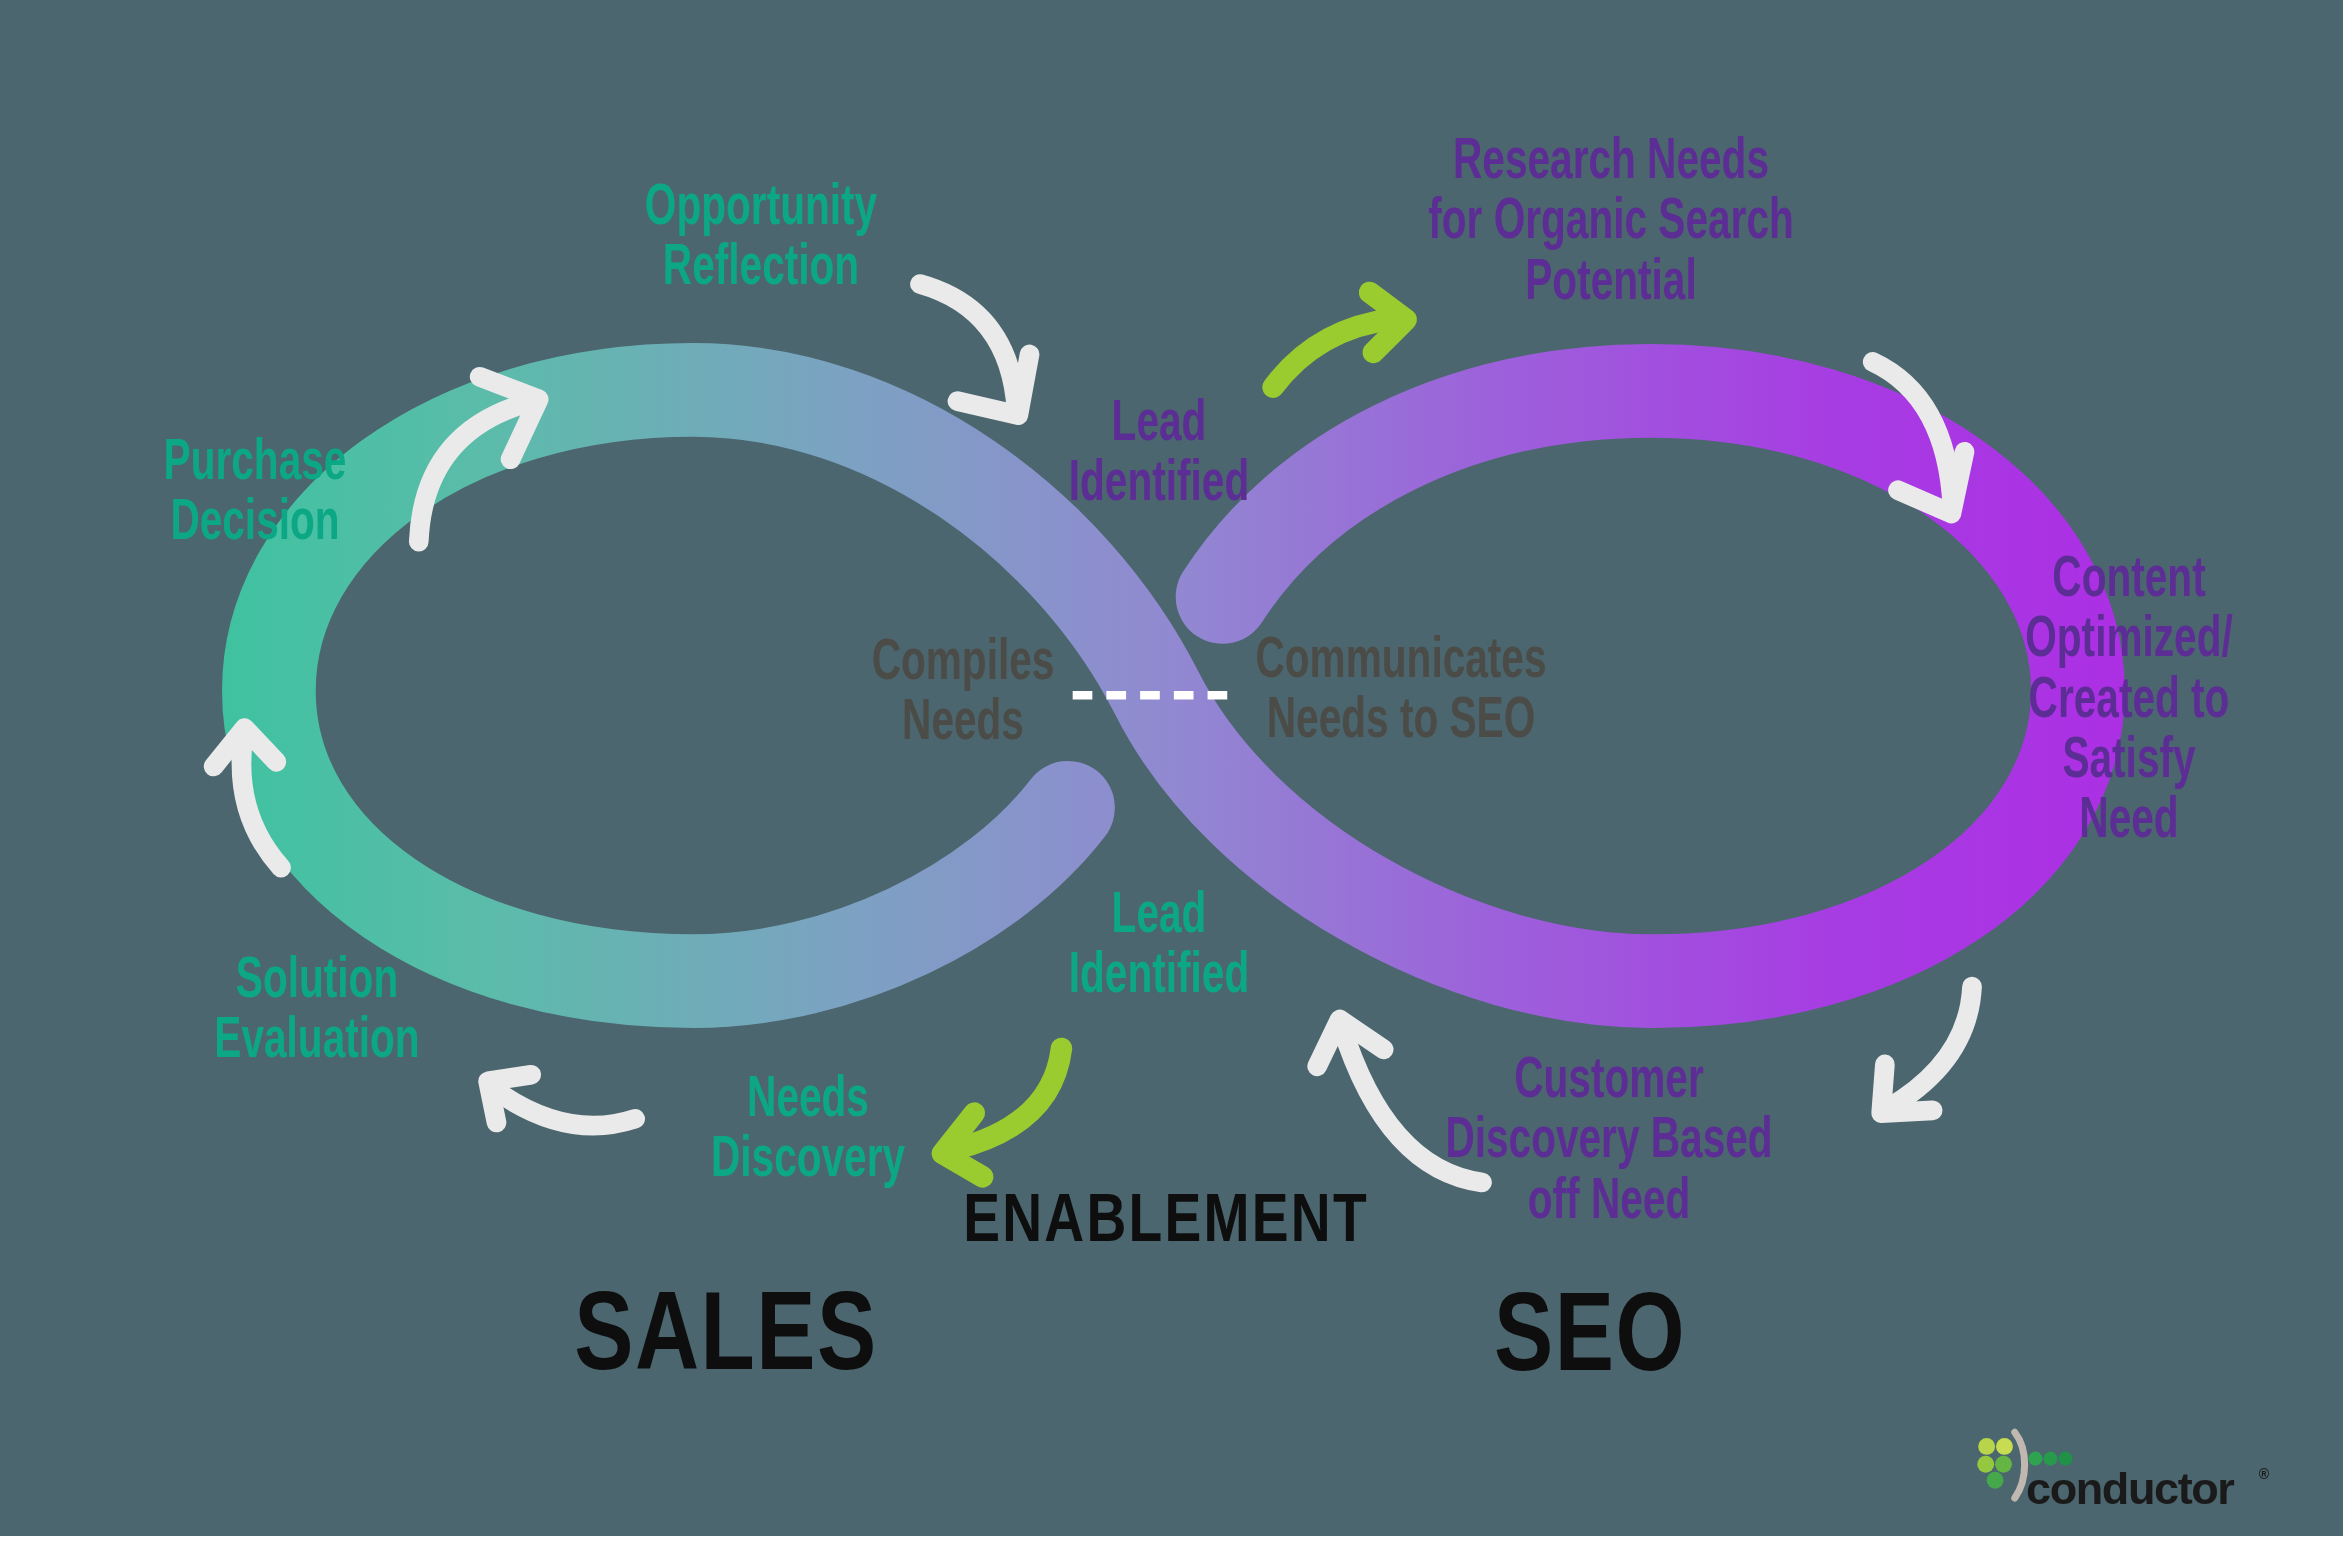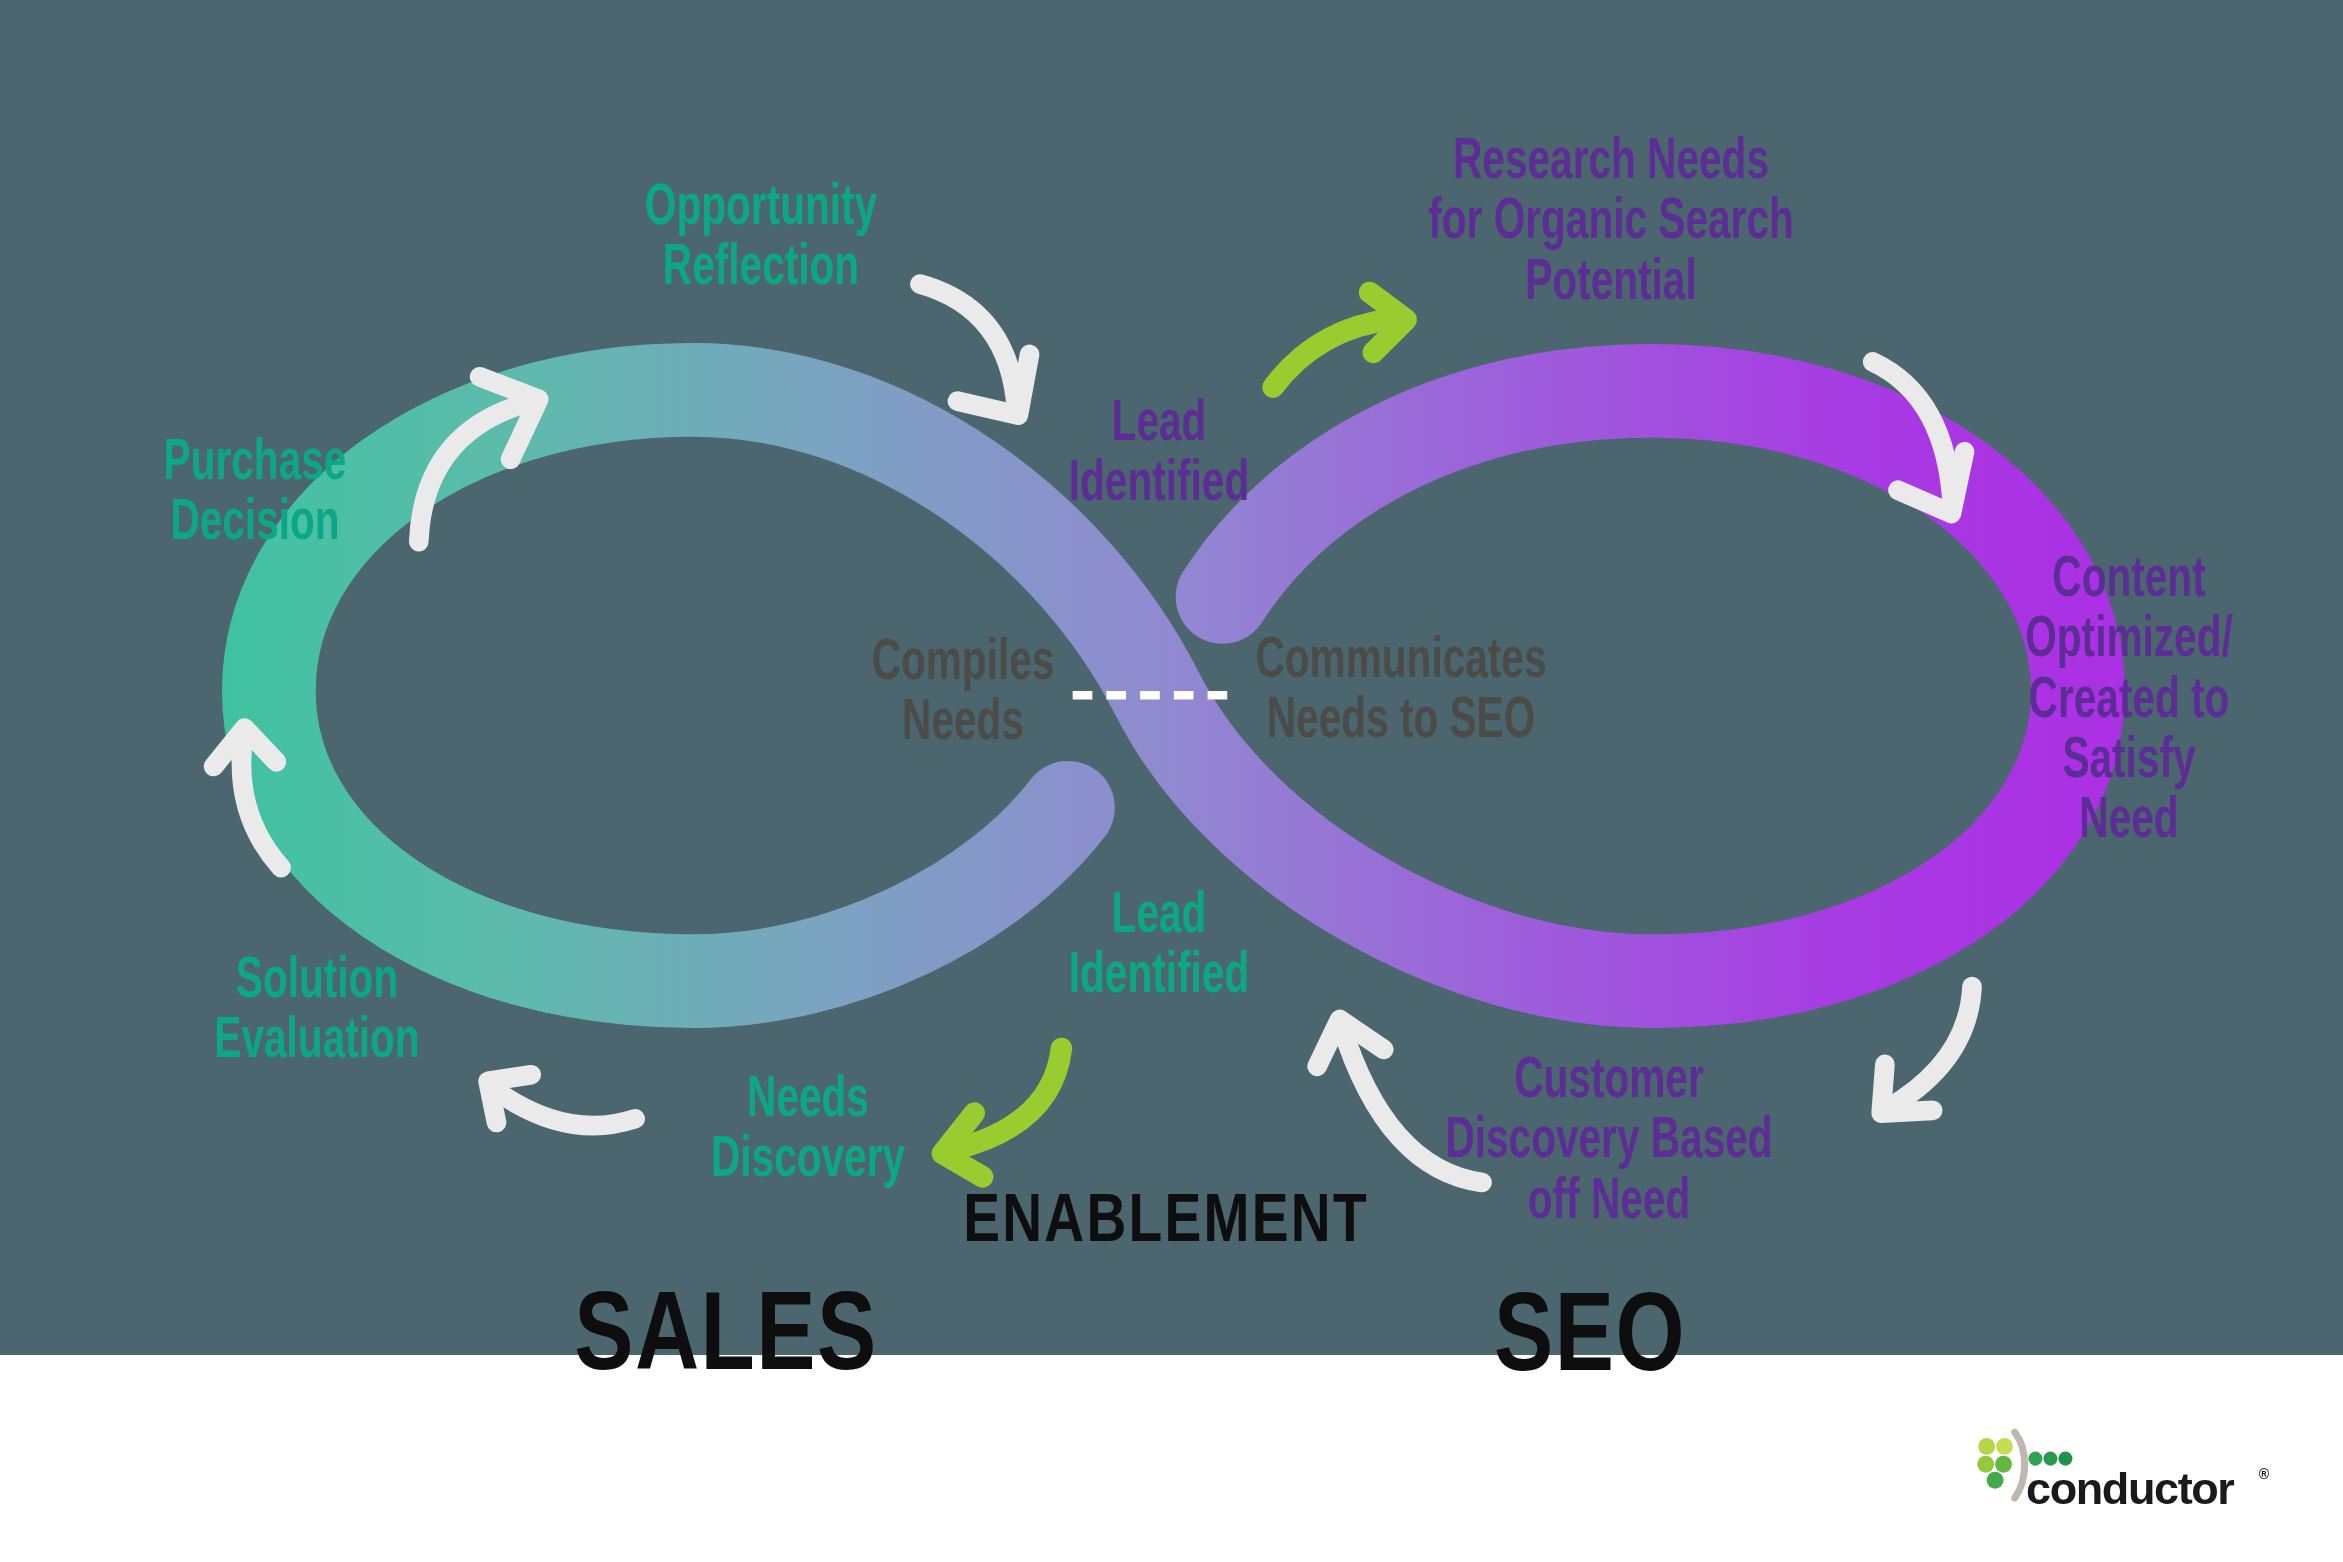--- a/index.html
+++ b/index.html
@@ -1,18 +1,18 @@
 <!DOCTYPE html>
 <html style="font-size:15px"><head>
 <meta charset="utf-8">
 <style>
   html,body{margin:0;padding:0;}
   body{width:2343px;height:1563px;overflow:hidden;}
   .canvas{
-    position:relative;width:2343px;height:1355px;
+    position:relative;width:2343px;height:1536px;
     background:#4B666E;
     font-family:"Liberation Sans",sans-serif;
   }
   .art{position:absolute;left:0;top:0;width:2343px;height:1563px;}
   .lbl{
     position:absolute;
     font-weight:bold;
     white-space:pre-line;
     text-align:center;
     font-size:58px;

